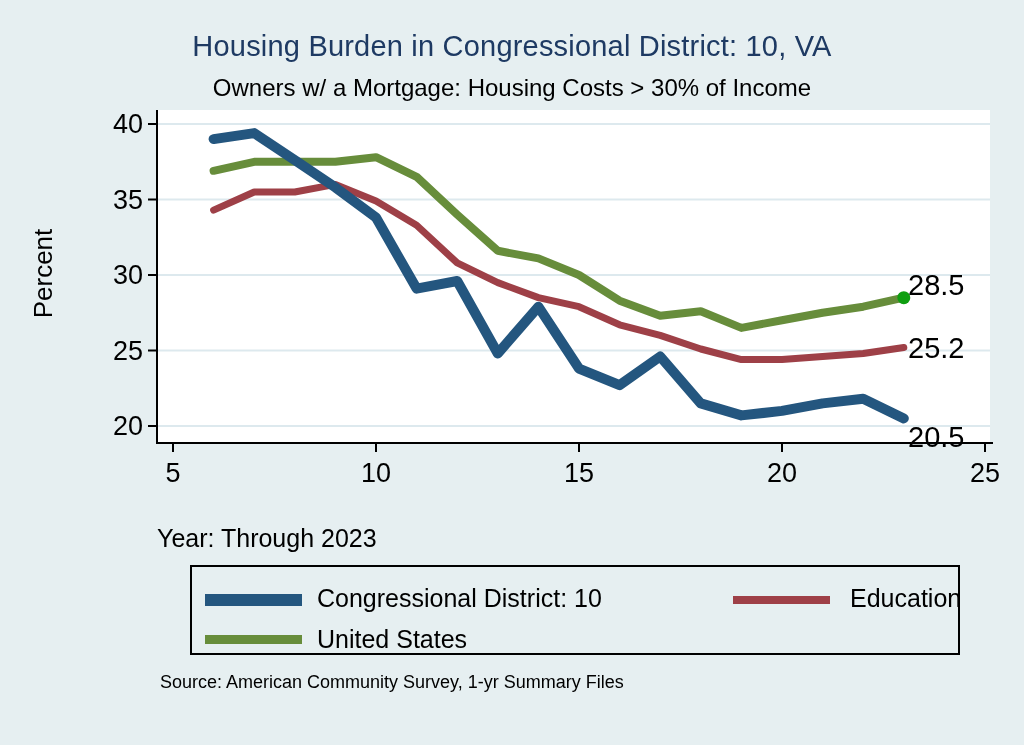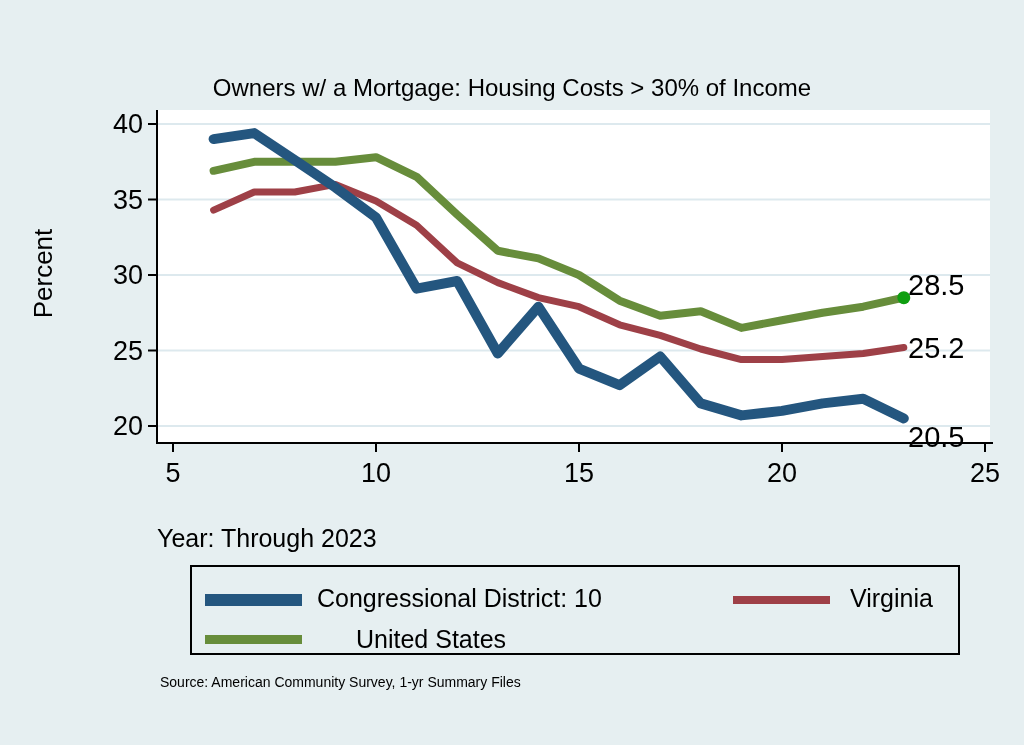--- a/index.html
+++ b/index.html
@@ -29,28 +29,29 @@
     position:absolute;left:190px;top:565px;width:770px;height:90px;
     border:2px solid #000;box-sizing:border-box;
   }
   .legend .sw{position:absolute;width:97px;}
   .sw0{left:13px;top:27px;height:12px;}
   .sw1{left:541px;top:29px;height:8px;}
   .sw2{left:13px;top:68px;height:9px;}
   .legend .lab{position:absolute;font-size:25px;}
   .lab0{left:125px;top:17px;}
   .lab1{left:658px;top:17px;}
-  .lab2{left:125px;top:58px;margin-left:39px;}
-  .footer{position:absolute;left:160px;top:671px;font-size:14px;line-height:22px;}
+  .lab2{left:125px;top:58px;}
+  .footer{position:absolute;left:160px;top:671px;font-size:18px;line-height:22px;}
 </style>
 </head>
 <body>
 
 <div class="page">
 
+  <div class="title">Housing Burden in Congressional District:  10, VA</div>
   <div class="subtitle">Owners w/ a Mortgage: Housing Costs &gt; 30% of Income</div>
 
   <svg id="plot" width="1024" height="745">
       <rect x="157" y="110" width="833" height="333" fill="#ffffff"></rect>
       <line x1="158" y1="426" x2="990" y2="426" stroke="#dde9ee" stroke-width="2"></line>
       <line x1="148" y1="426" x2="157" y2="426" stroke="#000000" stroke-width="2"></line>
       <text x="143" y="435" text-anchor="end" font-size="27" fill="#000000">20</text>
       <line x1="158" y1="350.5" x2="990" y2="350.5" stroke="#dde9ee" stroke-width="2"></line>
       <line x1="148" y1="350.5" x2="157" y2="350.5" stroke="#000000" stroke-width="2"></line>
       <text x="143" y="359.5" text-anchor="end" font-size="27" fill="#000000">25</text>
@@ -84,21 +85,21 @@
       <text x="908" y="294.65" font-size="29" fill="#000000">28.5</text>
     </svg>
 
   <div class="ylabel">Percent</div>
   <div class="xlabel">Year: Through 2023</div>
 
   <div class="legend">
     <div class="sw sw0" style="background: rgb(36, 86, 127);"></div>
     <div class="lab lab0">Congressional District:  10</div>
     <div class="sw sw1" style="background: rgb(158, 64, 71);"></div>
-    <div class="lab lab1">Virginia</div>
+    <div class="lab lab1">Education</div>
     <div class="sw sw2" style="background: rgb(103, 141, 59);"></div>
     <div class="lab lab2">United States</div>
   </div>
 
   <div class="footer">
     <div>Source: American Community Survey, 1-yr Summary Files</div>
   </div>
 
 </div>
 

